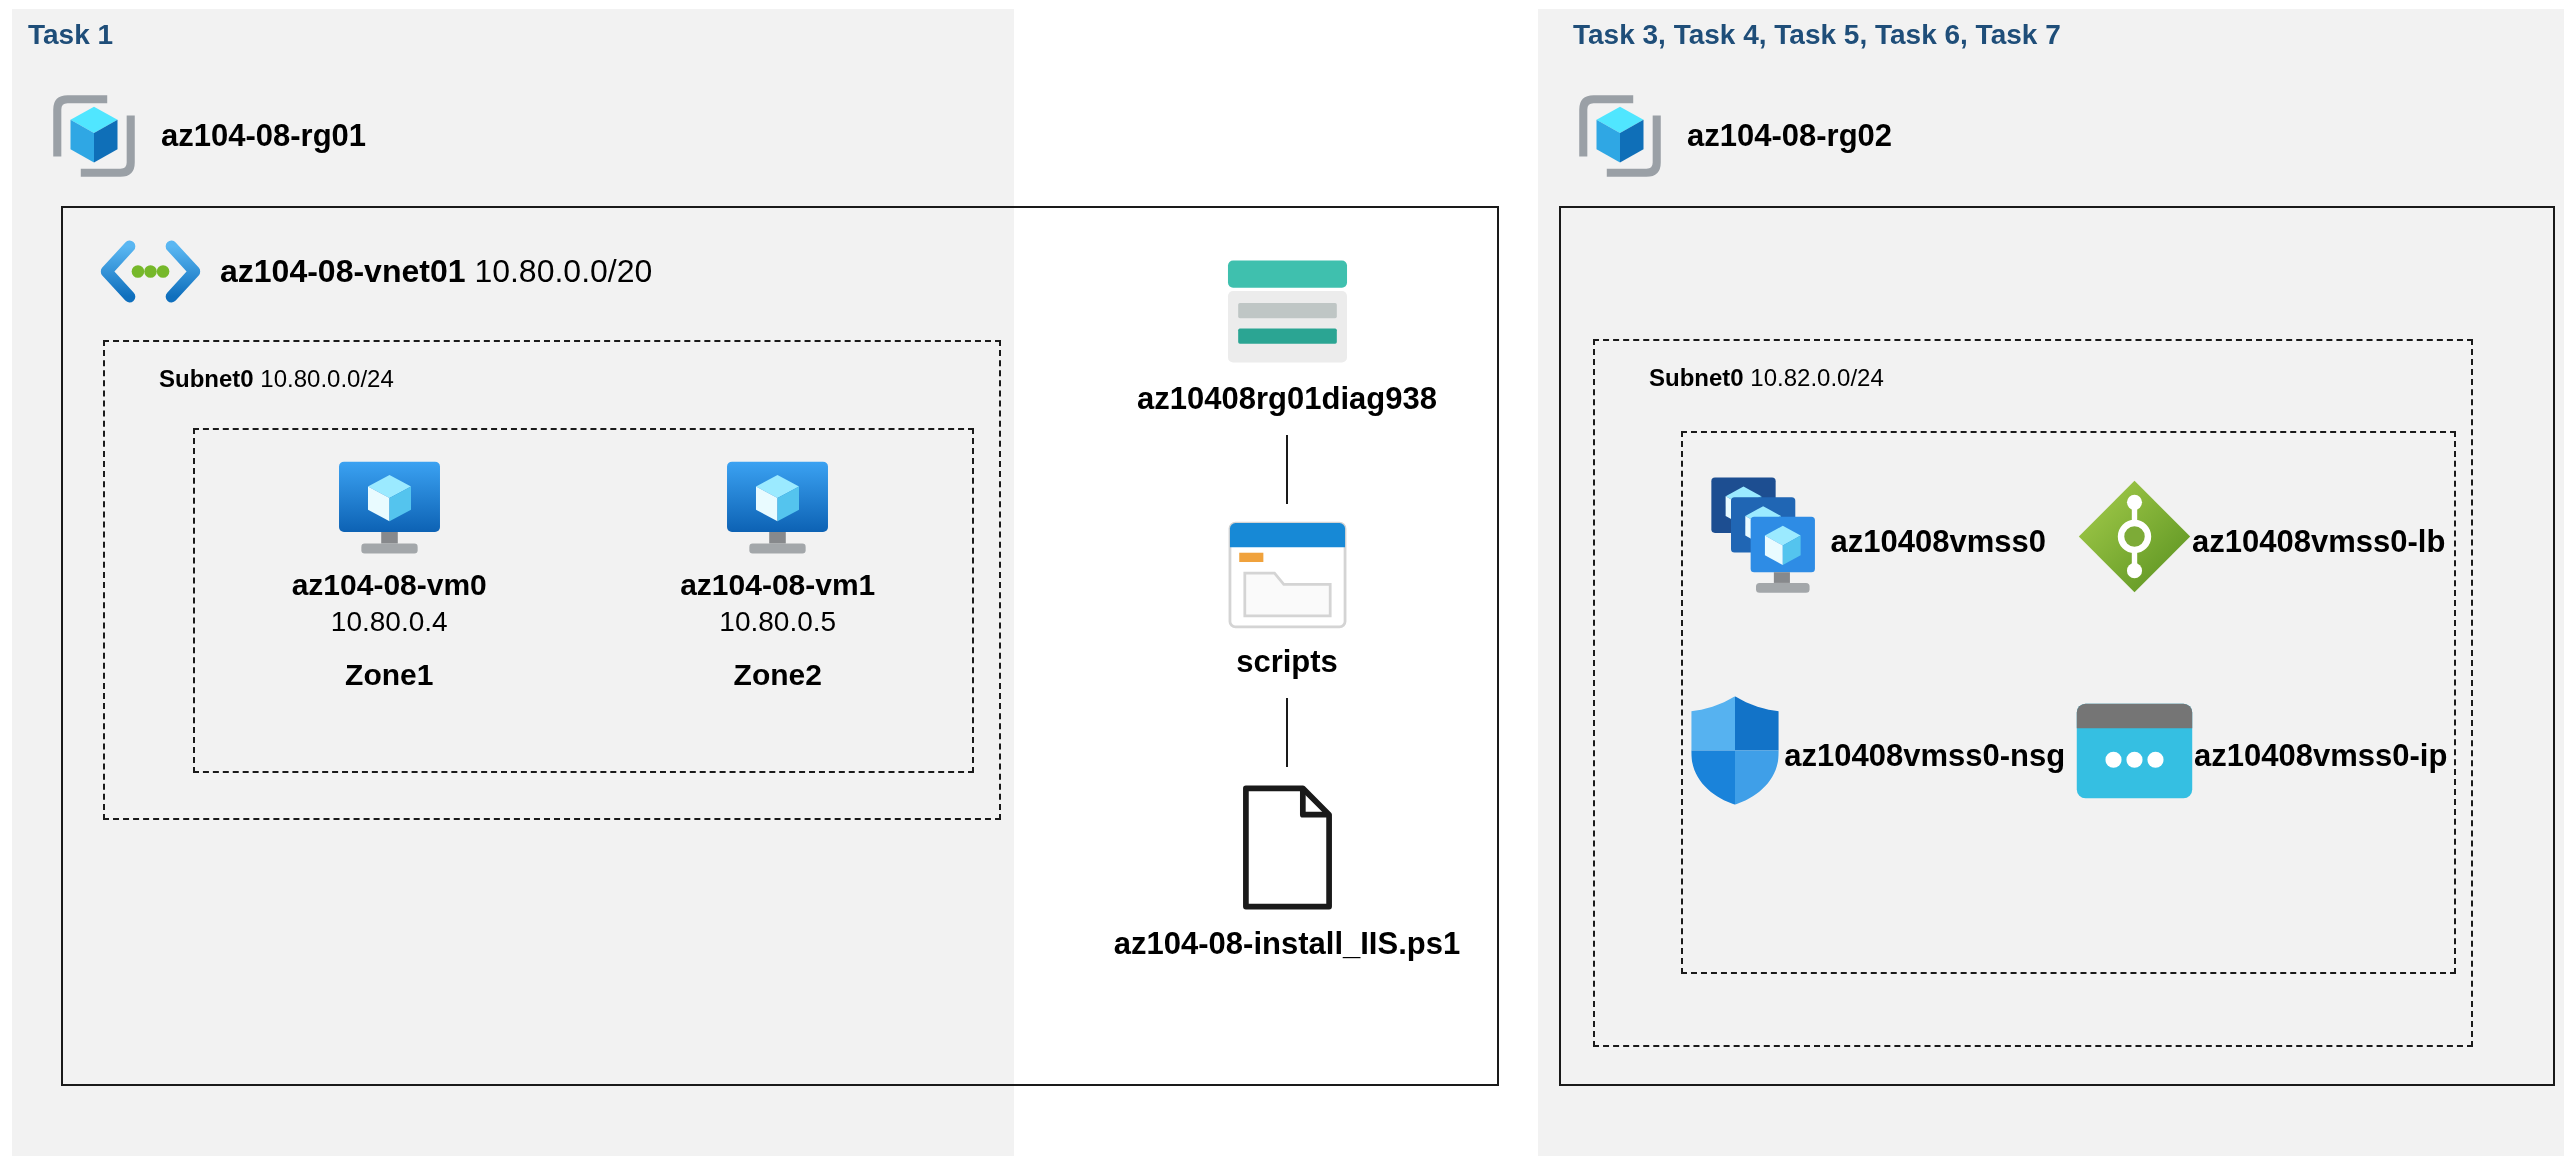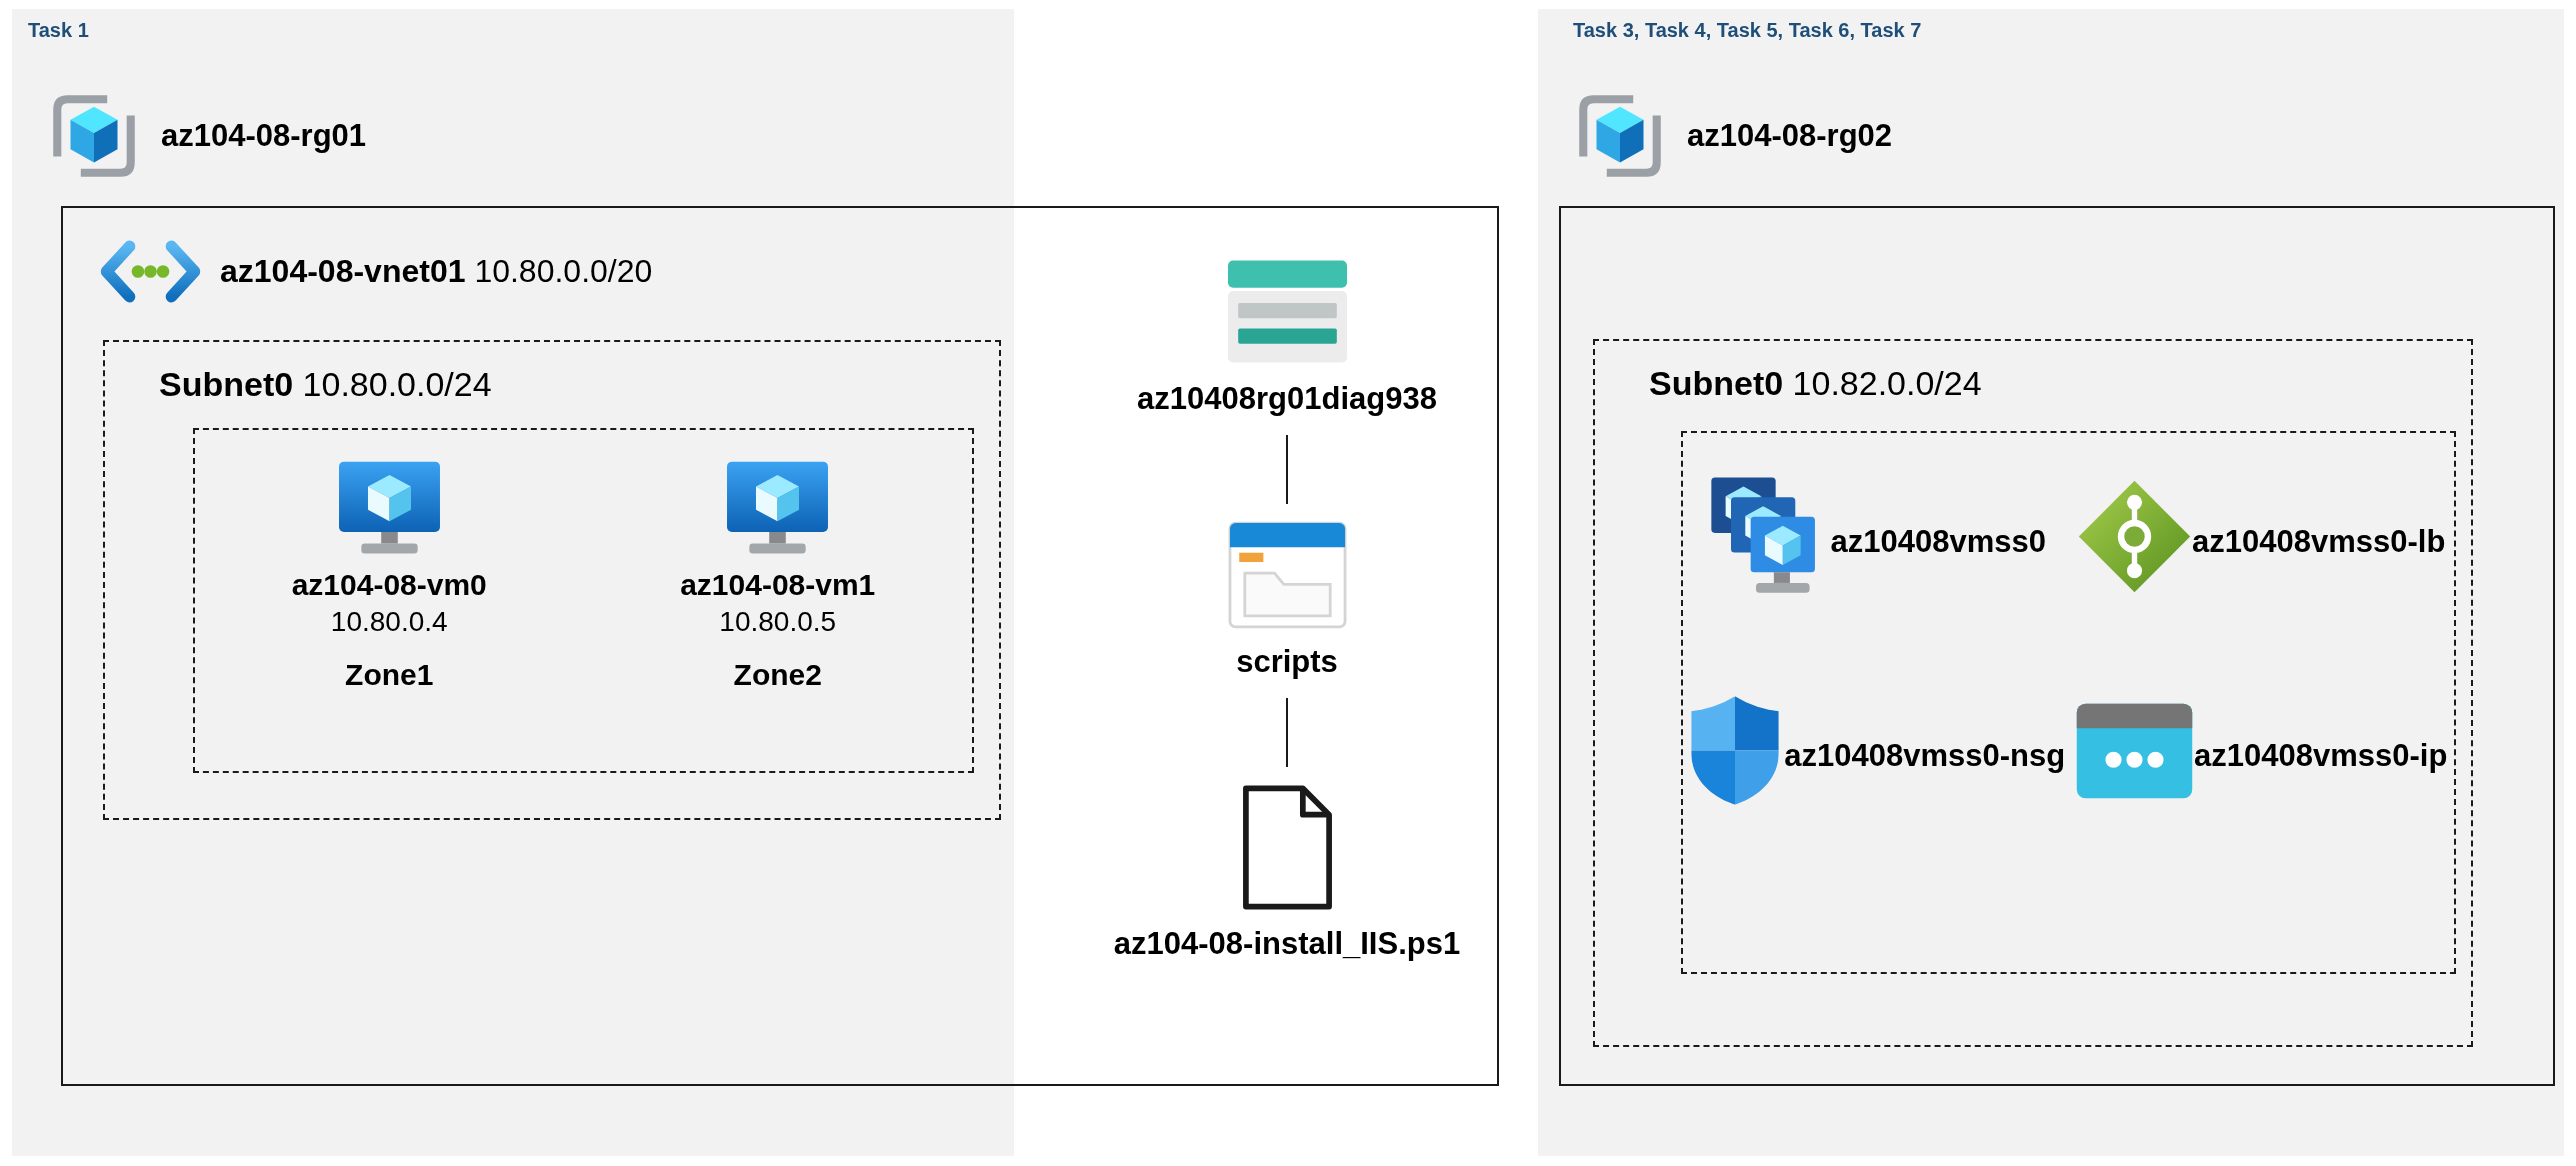--- a/index.html
+++ b/index.html
@@ -6,41 +6,41 @@
   html,body { background:#ffffff; }
   .page {
     position:relative; width:2576px; height:1166px; background:#ffffff;
     font-family:"Liberation Sans", sans-serif; color:#000; overflow:hidden;
   }
   .panel { position:absolute; top:9.4px; height:1147px; background:var(--panel_bg,#f2f2f2); }
   #panel-task1 { left:12px;   width:1002px; }
   #panel-task2 { left:1036px; width:480px;  }
   #panel-task3 { left:1538px; width:1026px; }
 
-  .heading { position:absolute; font-size:20px; font-weight:700; color:var(--heading,#1f4e79); white-space:nowrap;text-align:right; }
+  .heading { position:absolute; font-size:28px; font-weight:700; color:var(--heading,#1f4e79); white-space:nowrap;text-align:right; }
   #panel-task1 .heading { left:16px; top:9.4px; }
   #panel-task2 .heading { left:24px; top:26px; }
   #panel-task3 .heading { left:35px; top:9.4px; }
 
   .rg-row { position:absolute; left:35px; top:80px; display:flex; align-items:center; gap:20px; }
   .rg-name { font-size:31px; font-weight:700; white-space:nowrap; }
 
   .solid-box { position:absolute; border:2px solid var(--border,#1a1a1a); }
   #boxA { left:61px;   top:206px; width:1438px; height:880px; }
   #boxB { left:1559px; top:206px; width:996px; height:880px; }
 
   .vnet-row { position:absolute; left:37px; top:32px; display:flex; align-items:center; gap:19px; }
   .vnet-label { font-size:32px; white-space:nowrap; }
   .b { font-weight:700; }
 
   .dashed-box { position:absolute; border:2px dashed var(--border,#1a1a1a); }
   #subnet1 { left:40px; top:132px; width:898px; height:480px; }
   #subnet1-inner { left:88px; top:86px; width:781px; height:345px;
                    display:flex; justify-content:space-around; align-items:flex-start; padding-top:30px; }
-  .subnet-label { position:absolute; left:54px; top:23px; font-size:34px; white-space:nowrap; }
+  .subnet-label { position:absolute; left:54px; top:23px; font-size:24px; white-space:nowrap; }
 
   .vm-block { display:flex; flex-direction:column; align-items:center; }
   .vm-name { font-size:30px; font-weight:700; margin-top:12px; white-space:nowrap; }
   .vm-ip   { font-size:28px; margin-top:4px; white-space:nowrap; }
   .vm-zone { font-size:30px; font-weight:700; margin-top:20px; white-space:nowrap; }
 
   .t2col { position:absolute; left:1005px; top:49px; width:438px;
            display:flex; flex-direction:column; align-items:center; }
   .t2label { font-size:31px; font-weight:700; margin-top:15px; white-space:nowrap; }
   .conn { width:2px; height:69px; background:var(--border,#1a1a1a); margin:17.5px 0; }

